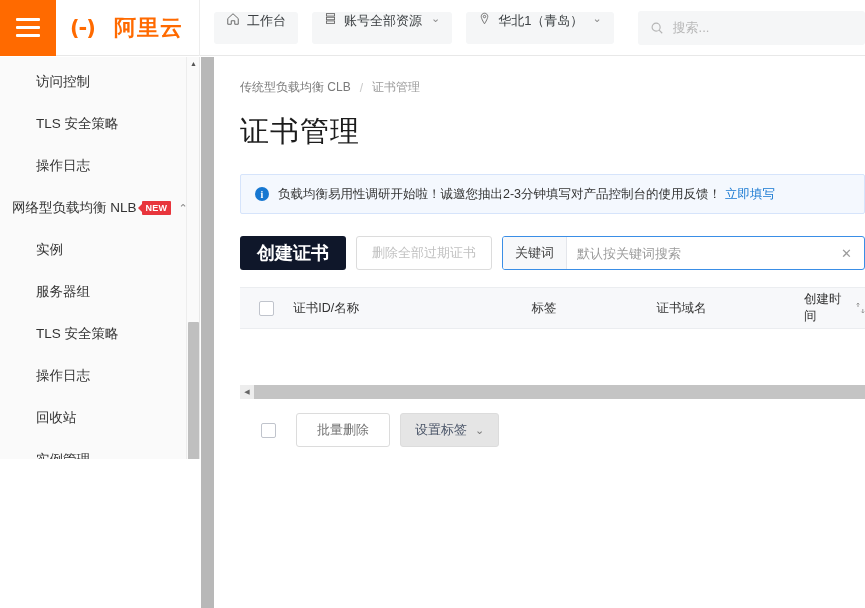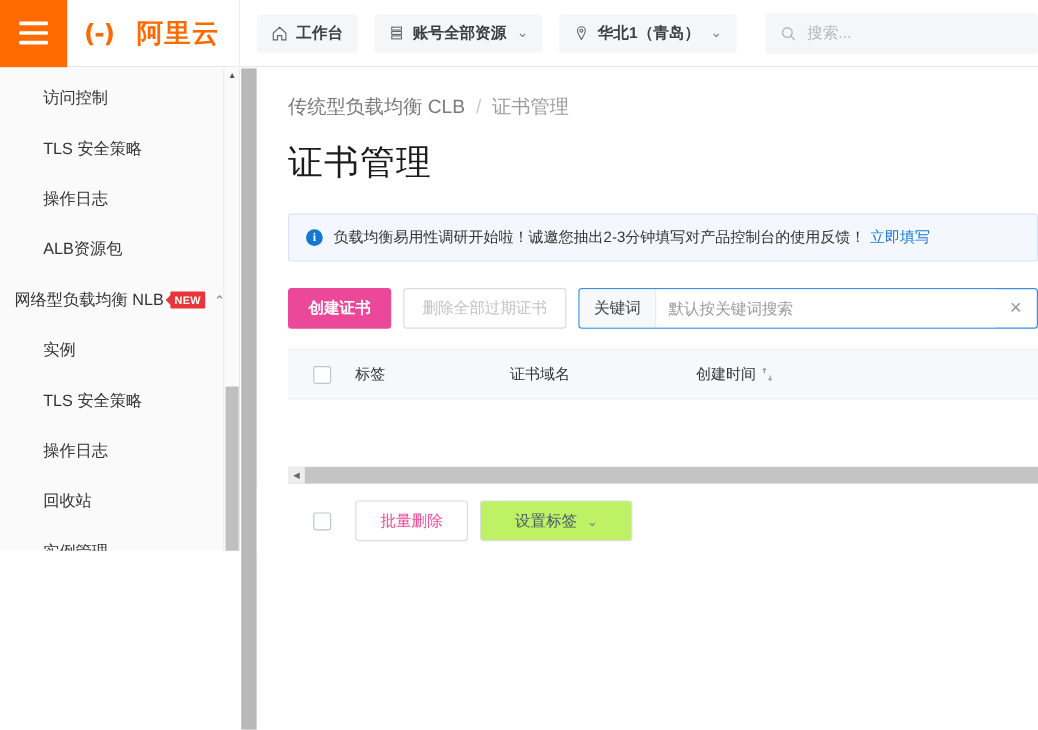--- a/index.html
+++ b/index.html
@@ -37,26 +37,26 @@
     flex: 0 0 auto;
   }
   .logo-mark {
     font-size: 21px; color: #FF6A00; font-weight: bold;
     letter-spacing: -1px; margin-right: 4px;
     font-family: "DejaVu Sans", sans-serif;
   }
   .logo-text { font-size: 22px; color: #FF6A00; font-weight: bold; letter-spacing: 1px; padding-left: 15px; }
 
   .hchip {
-    display: flex; align-items: center;
+    display: flex; align-items: flex-start;
     height: 32px; background: #f5f6f7;
     border-radius: 3px; padding: 0 12px;
     margin-left: 14px; cursor: pointer;
     font-size: 13px; color: #3c4043;
-    white-space: nowrap; flex: 0 0 auto; font-weight: bold;
+    white-space: nowrap; flex: 0 0 auto;
   }
   .hchip .ic { margin-right: 7px; display:inline-flex; color: #666; }
   .hchip .caret { margin-left: 9px; color: #8c8c8c; font-size: 11px; }
 
   .hsearch {
     display: flex; align-items: center;
     height: 34px; background: #f5f6f7;
     border-radius: 3px; padding: 0 12px;
     margin-left: 24px;
     font-size: 13px; color: #bbb;
@@ -152,21 +152,21 @@
 
   
   .main {
     position: absolute; top: 57px; left: 214px;
     width: 651px; height: 551px;
     background: #fff;
     overflow: hidden;
   }
   .breadcrumb {
     padding: 22px 0 0 26px;
-    font-size: 16px; color: #9b9b9b;
+    font-size: 12px; color: #9b9b9b;
     display: flex; align-items: center; gap: 9px;
   }
   .breadcrumb .bc-link { color: #7a7a7a; cursor: pointer; }
   .breadcrumb .bc-sep { color: #c8c8c8; }
   .breadcrumb .bc-cur { color: #9b9b9b; }
 
   .page-title {
     padding: 16px 0 0 26px;
     font-size: 29px; color: #1c1c1c; font-weight: normal;
     letter-spacing: 1px;
@@ -191,23 +191,23 @@
     font-family: "Liberation Serif", serif;
   }
   .notice a { color: #1677d1; text-decoration: none; cursor: pointer; margin-left: 4px; }
 
   .toolbar {
     margin: 22px 0 0 26px;
     display: flex; align-items: stretch;
     height: 34px;
   }
   .btn-primary {
-    background: #ec4899; color: #fff;
+    background: #0f172a; color: #fff;
     border: none; border-radius: 3px;
-    font-size: 13px; font-weight: bold;
+    font-size: 18px; font-weight: bold;
     padding: 0 17px; cursor: pointer;
     font-family: Liberation Serif, serif;
   }
   .btn-disabled {
     background: #fff; color: #c2c2c2;
     border: 1px solid #dcdcdc; border-radius: 3px;
     font-size: 13px; padding: 0 15px;
     margin-left: 10px; cursor: not-allowed;
     font-family: inherit;
   }
@@ -270,29 +270,29 @@
     font-size: 7px; color: #666; flex: 0 0 14px;
   }
 
   .batchbar {
     margin: 14px 0 0 26px;
     display: flex; align-items: center;
     height: 34px;
   }
   .batchbar .cell-check { width: 56px; }
   .btn-ghost-dis {
-    background: #fff; color: #ec4899;
+    background: #fff; color: #737373;
     border: 1px solid #dcdcdc; border-radius: 3px;
     font-size: 13px; padding: 0 20px; height: 34px;
     cursor: not-allowed; font-family: inherit;
   }
   .btn-ghost {
-    background: #bef264; color: #4a5568;
+    background: #e5e5e5; color: #4a5568;
     border: 1px solid #dcdcdc; border-radius: 3px;
-    font-size: 13px; padding: 0 28px; height: 34px;
+    font-size: 13px; padding: 0 14px; height: 34px;
     margin-left: 10px; cursor: pointer;
     display: flex; align-items: center; gap: 8px;
     font-family: inherit;
   }
   .btn-ghost .caret { color: #7a7a7a; font-size: 11px; }
 </style>
 </head>
 <body>
 
 <div class="header">
@@ -355,32 +355,32 @@
 
     <div class="nav-item">
       <span>访问控制</span>
     </div>
     <div class="nav-item">
       <span>TLS 安全策略</span>
     </div>
     <div class="nav-item">
       <span>操作日志</span>
     </div>
-    <div class="nav-item">
-      <span>ALB资源包</span>
-    </div>
 
     <div class="nav-group">
       <span class="gname">网络型负载均衡 NLB</span>
       <span class="badge-new">NEW</span>
       <span class="arrow">⌃</span>
     </div>
 
     <div class="nav-item">
       <span>实例</span>
+    </div>
+    <div class="nav-item">
+      <span>服务器组</span>
     </div>
     <div class="nav-item">
       <span>TLS 安全策略</span>
     </div>
     <div class="nav-item">
       <span>操作日志</span>
     </div>
 
 
     <div class="nav-item">
@@ -426,20 +426,21 @@
       <span class="prefix">关键词</span>
       <input type="text" placeholder="默认按关键词搜索" style="">
       <span class="clear">✕</span>
     </div>
   </div>
 
   <div class="table-head">
     <div class="cell-check">
       <div class="chk"></div>
     </div>
+    <div class="col-id">证书ID/名称</div>
     <div class="col-tag">标签</div>
     <div class="col-dom">证书域名</div>
     <div class="col-time">
       <span>创建时间</span>
       <span class="sort-ic">
         <svg width="9" height="12" viewBox="0 0 9 12">
           <path d="M2 5 L2 1 M2 1 L0.6 2.4 M2 1 L3.4 2.4" stroke="#9b9b9b" stroke-width="1" fill="none"></path>
           <path d="M6.8 7 L6.8 11 M6.8 11 L5.4 9.6 M6.8 11 L8.2 9.6" stroke="#9b9b9b" stroke-width="1" fill="none"></path>
         </svg>
       </span>

